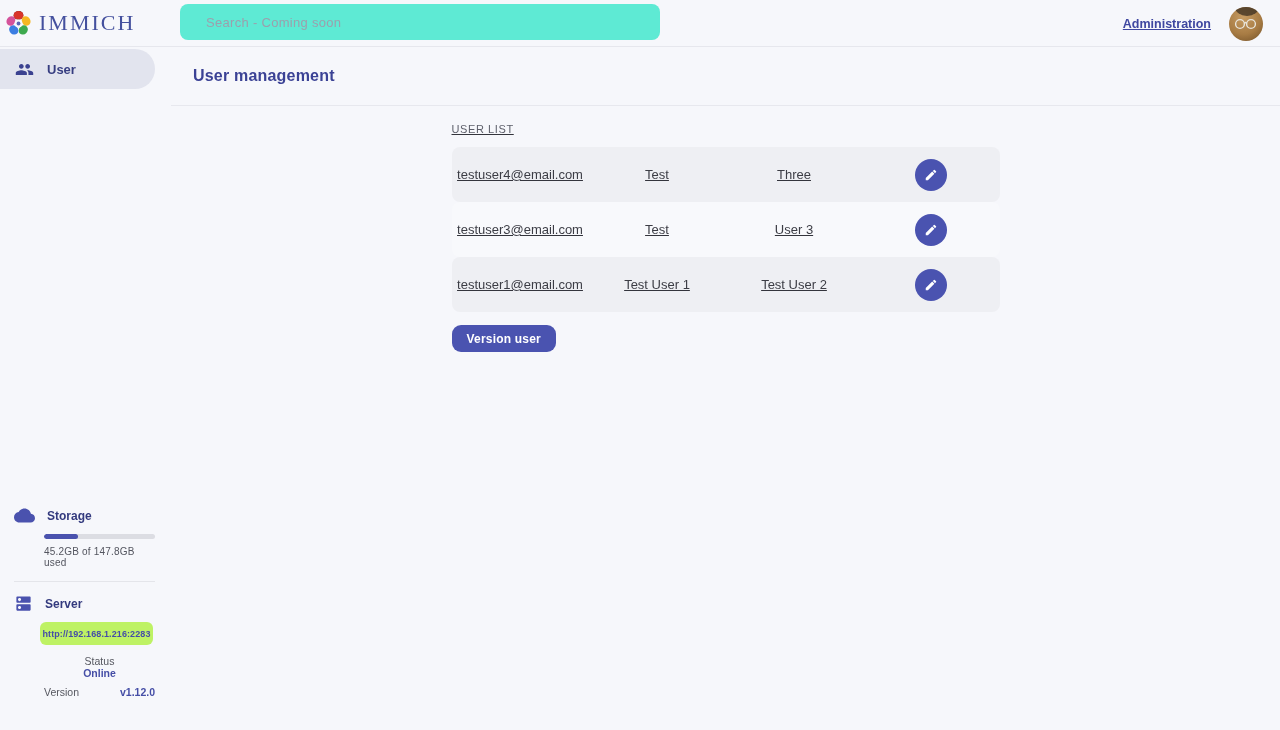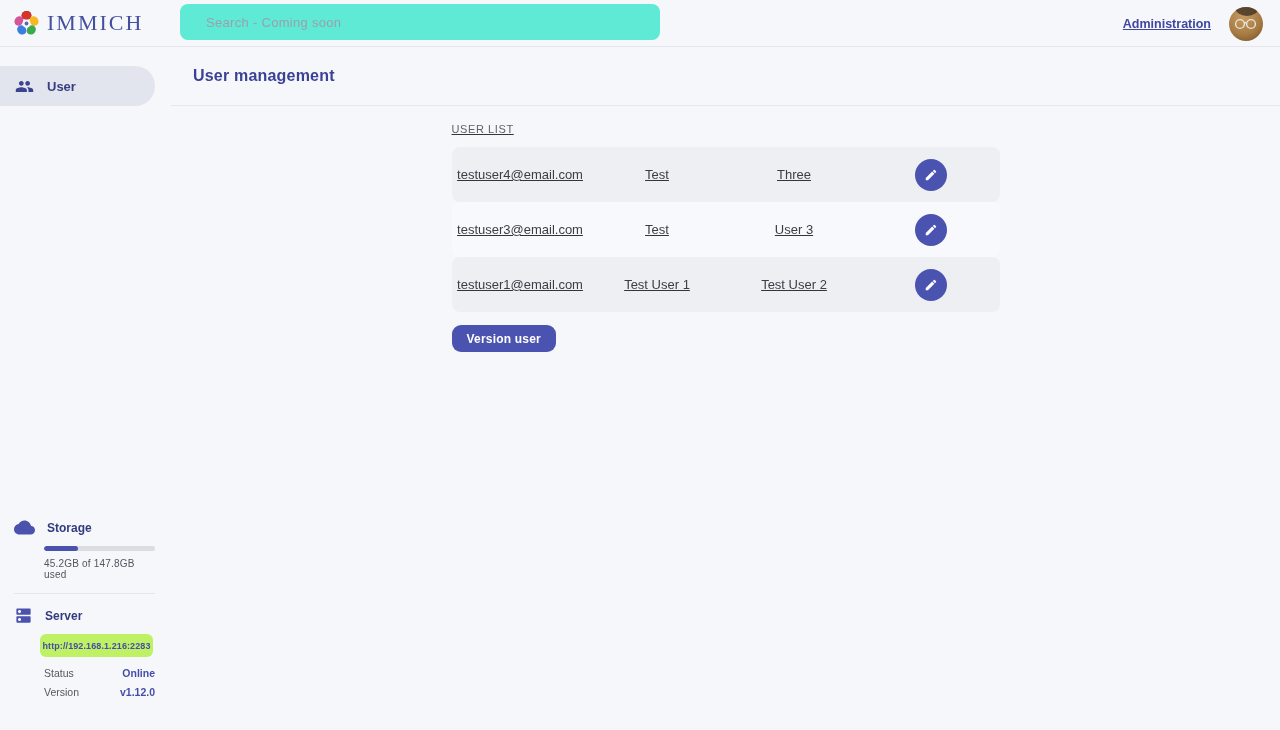--- a/index.html
+++ b/index.html
@@ -12,21 +12,21 @@
   }
 
   
   .header {
     position: absolute; top: 0; left: 0; right: 0; height: 47px;
     display: flex; align-items: center;
     border-bottom: 1px solid #e6e7ed;
     background: #f6f7fb;
     z-index: 5;
   }
-  .brand { display: flex; align-items: center; gap: 7px; padding-left: 13px; width: 160px; }
+  .brand { display: flex; align-items: center; gap: 7px; padding-left: 5px; width: 160px; }
   .brand-name {
     font-family: "Liberation Serif", serif;
     font-size: 22px; letter-spacing: 2px; color: #44509e; font-weight: 400;
   }
   .search-bar {
     position: absolute; left: 180px; top: 4px;
     width: 480px; height: 36px;
     background: #5eead4; border: none; border-radius: 8px;
     padding: 0 26px; font-size: 13px; color: #555;
     font-family: "Liberation Sans", sans-serif;
@@ -50,21 +50,21 @@
   .avatar::before {
     content: ""; position: absolute; top: 0; left: 6px; right: 4px; height: 9px;
     background: #3a2e20; border-radius: 0 0 50% 50%/0 0 100% 100%; opacity: .75;
   }
 
   
   .sidebar {
     position: absolute; top: 47px; left: 0; bottom: 0; width: 155px;
   }
   .side-item {
-    margin-top: 19px; height: 40px; width: 155px;
+    margin-top: 2px; height: 40px; width: 155px;
     background: #e2e4ee; border-radius: 0 20px 20px 0;
     display: flex; align-items: center; gap: 13px; padding-left: 15px;
     cursor: pointer;
   }
   .side-item-label { font-size: 13px; font-weight: 600; color: #363d80; }
 
   .sidebar-bottom { position: absolute; bottom: 0; left: 0; width: 155px; padding-bottom: 32px; }
   .panel-header { display: flex; align-items: center; gap: 12px; padding-left: 14px; }
   .panel-title { font-size: 12px; font-weight: bold; color: #333a7e; }
   .progress-track {
@@ -77,21 +77,21 @@
   .server-chip {
     margin: 9px 0 0 40px; width: 113px; height: 23px;
     background: #bef264; border-radius: 6px;
     display: flex; align-items: center; justify-content: center;
     font-size: 9px; font-weight: bold; color: #454ea6; letter-spacing: 0.1px;
   }
   .kv-row {
     margin: 0 0 0 44px; width: 111px;
     display: flex; justify-content: space-between; align-items: center;
   }
-  .kv-row.first { margin-top: 10px; }
+  .kv-row.first { margin-top: 10px; flex-direction: column; }
   .kv-row + .kv-row { margin-top: 7px; }
   .kv-key { font-size: 10.5px; color: #55575f; }
   .kv-val { font-size: 10.5px; font-weight: bold; color: #454ea6; }
 
   
   .main { position: absolute; top: 47px; left: 171px; right: 0; bottom: 0; }
   .main-titlebar {
     height: 59px; display: flex; align-items: center; padding-left: 22px;
     border-bottom: 1px solid #e7e8ee;
   }

